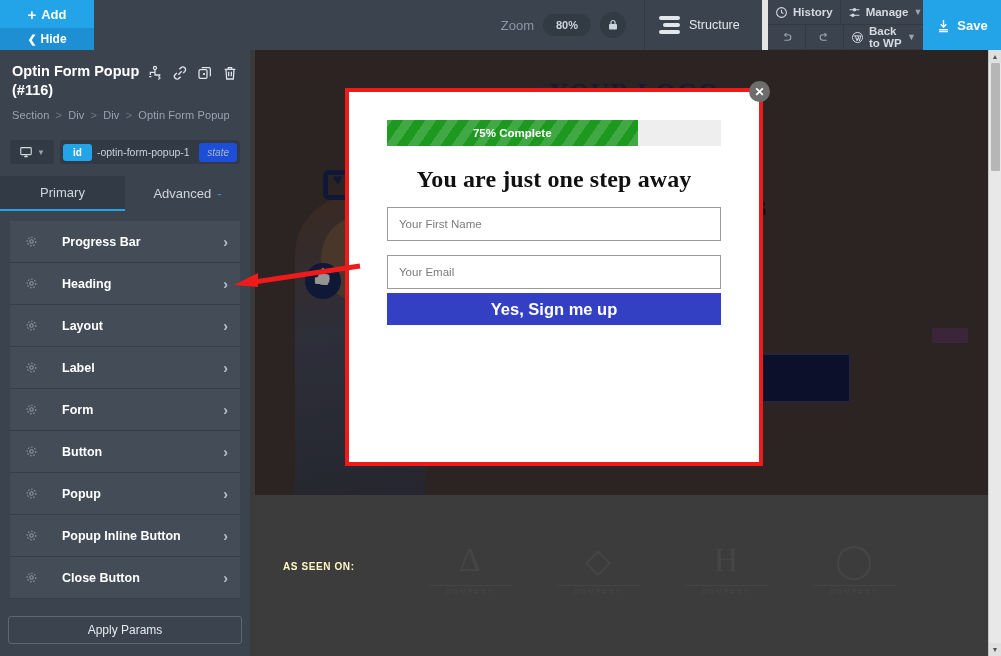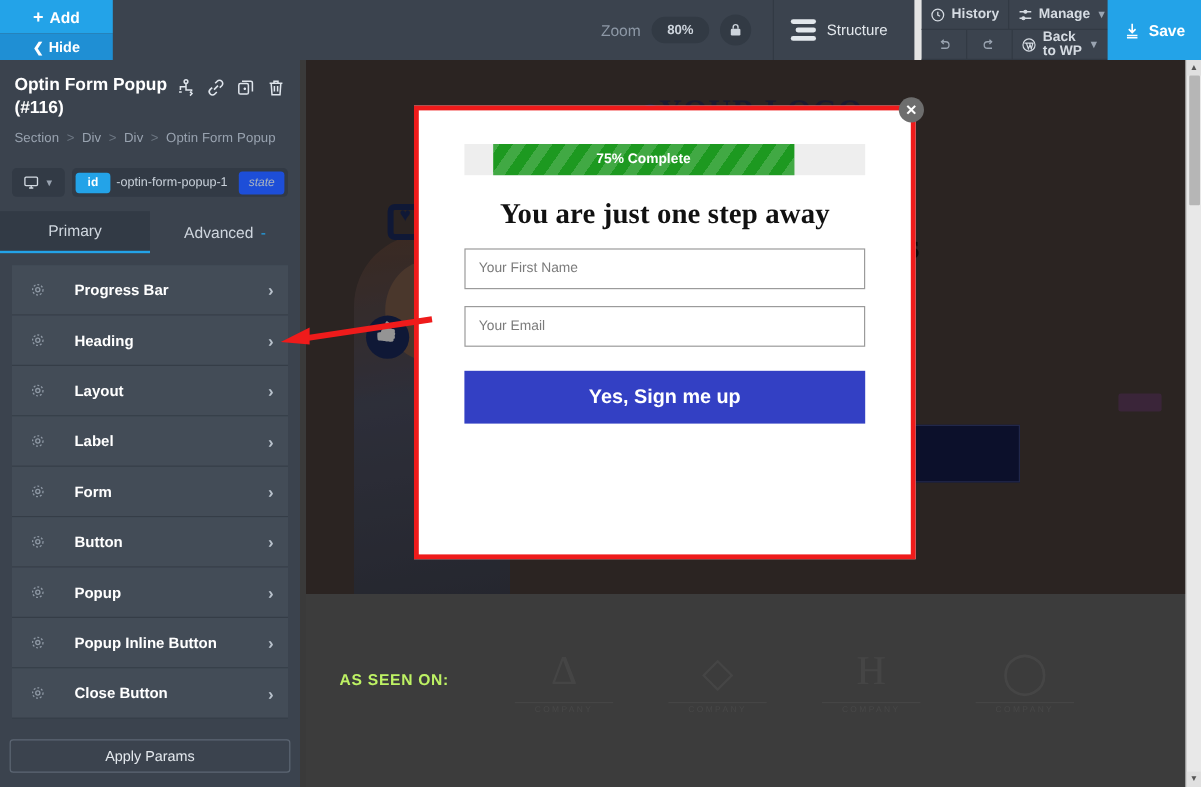--- a/index.html
+++ b/index.html
@@ -237,21 +237,21 @@
   }
 
   .seenon {
     position: absolute; top: 445px; left: 0; width: 735px; height: 161px;
     background: #3c3c3c;
   }
   .seenon-inner {
     display: flex; align-items: center; padding: 42px 20px 0 28px; gap: 46px;
   }
   .seenon-label {
-    color: #bef264; font-size: 13px; font-weight: bold; letter-spacing: .6px;
+    color: #fef9c3; font-size: 10px; font-weight: bold; letter-spacing: .6px;
     width: 100px; flex: none;
   }
   .brand { width: 82px; text-align: center; opacity: .55; }
   .brand .glyph {
     height: 46px; display: flex; align-items: center; justify-content: center;
     font-size: 34px; color: #4e4e4e; font-family: "Liberation Serif", serif;
   }
   .brand .nm {
     margin-top: 2px; font-size: 7px; letter-spacing: 2px; color: #515151;
     border-top: 1px solid #4d4d4d; padding-top: 2px;
@@ -303,21 +303,21 @@
     margin-top: 9px; text-align: center; color: #111;
     font-size: 15px; font-style: italic; line-height: 1.33;
   }
   .popup-field {
     margin-top: 14px; width: 100%; height: 34px;
     border: 1px solid #9b9b9b; background: #fff;
     display: flex; align-items: center; padding-left: 11px;
     color: #7b7b7b; font-size: 11.5px;
   }
   .popup-btn {
-    margin-top: 20px; width: 100%; height: 44px; background: #3340c4;
+    margin-top: 4px; width: 100%; height: 32px; background: #3340c4;
     display: flex; align-items: center; justify-content: center;
     color: #fff; font-size: 16.5px; font-weight: bold;
   }
   .popup-privacy {
     margin-top: 14px; text-align: center; color: #111;
     font-size: 11.5px; font-weight: bold; letter-spacing: .2px;
   }
   .popup-close {
     position: absolute; right: -11px; top: -11px;
     width: 21px; height: 21px; border-radius: 50%;
@@ -637,21 +637,21 @@
         </div>
       </div>
     </div>
   </div>
 
   <div style="position:absolute;left:0;top:0;width:751px;height:606px;pointer-events:none">
     <div class="popup-frame" style="left:95px;top:38px">
       <div class="popup-close">✕</div>
       <div class="popup-inner">
         <div class="progress-outer">
-          <div class="progress-fill" style="width: 75%; margin-left: 24px;">
+          <div class="progress-fill" style="width: 75%;">
             <span class="progress-text">75% Complete</span>
           </div>
         </div>
         <div class="popup-h">You are just one step away</div>
         <div class="popup-field">Your First Name</div>
         <div class="popup-field">Your Email</div>
         <div class="popup-btn">Yes, Sign me up</div>
       </div>
     </div>
   </div>

